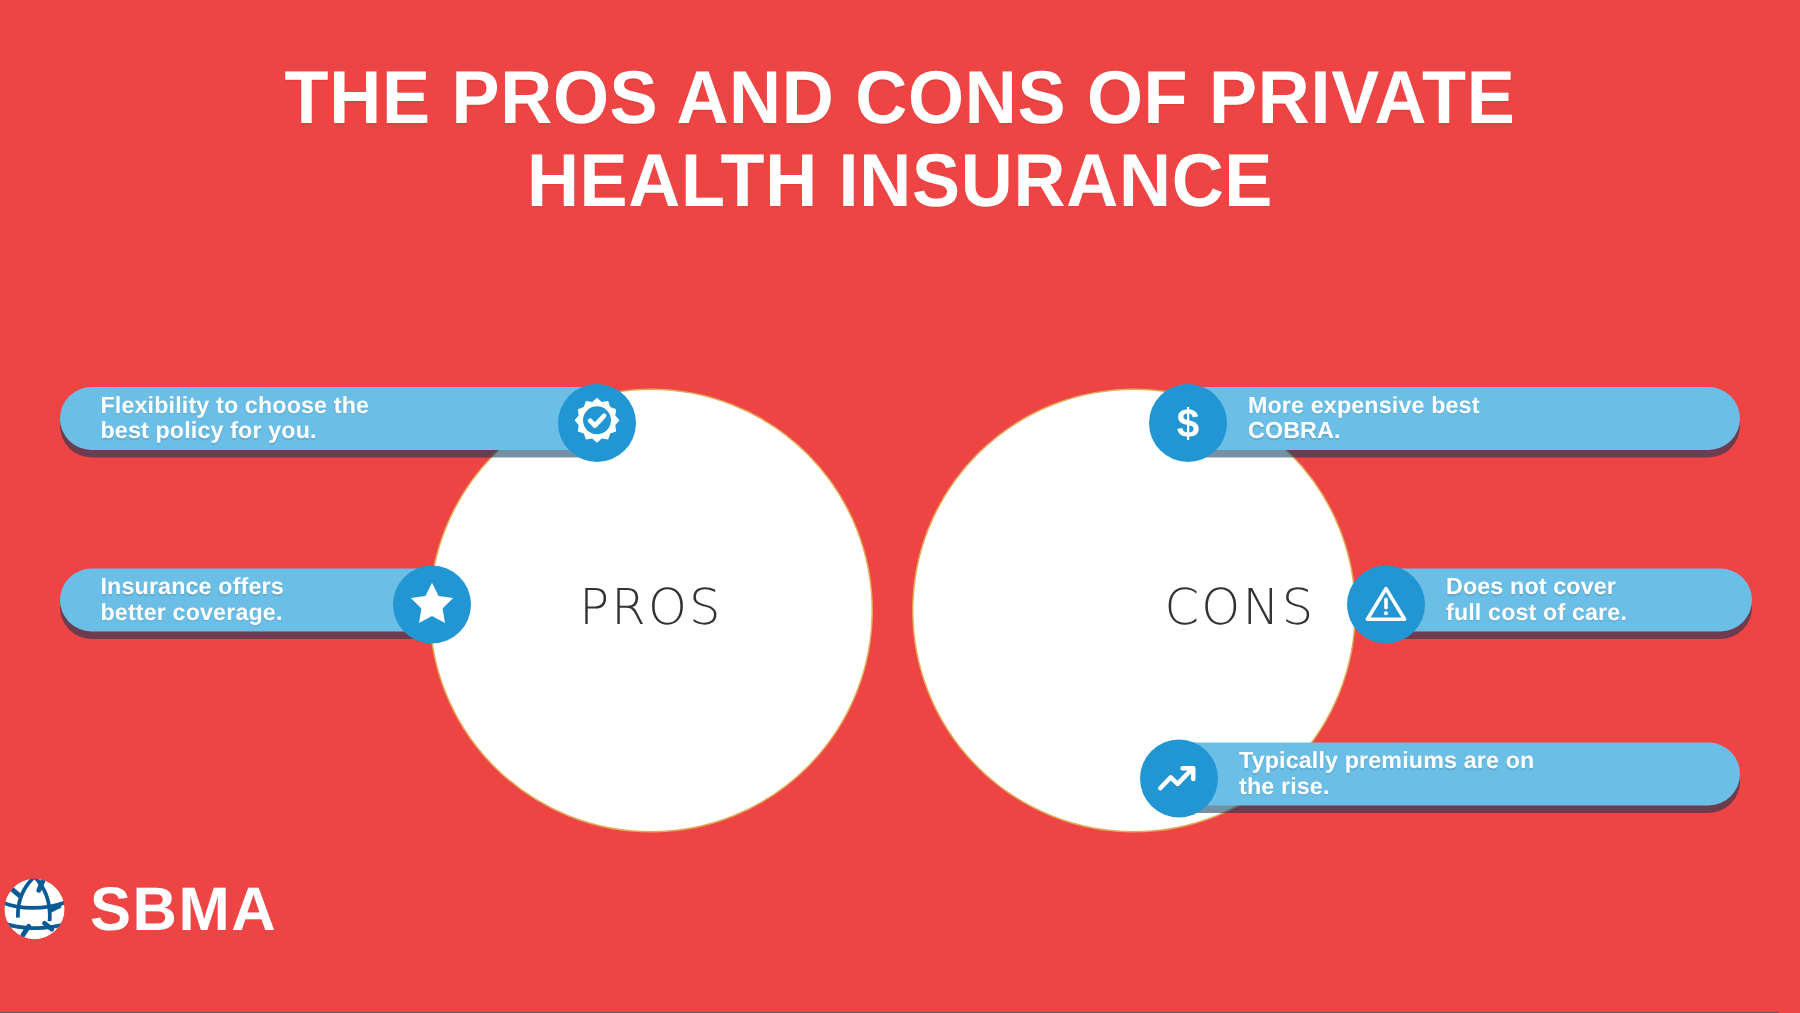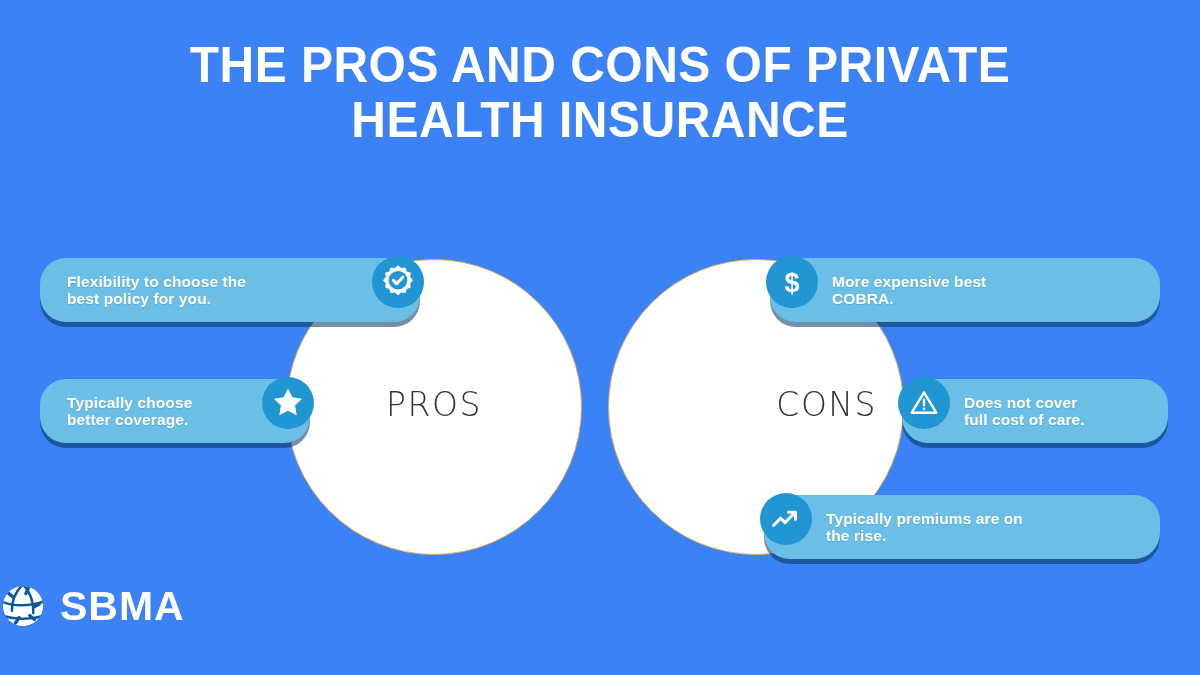--- a/index.html
+++ b/index.html
@@ -4,21 +4,21 @@
 <style>
   html, body {
     margin: 0;
     padding: 0;
     background: #0a5a97;
   }
   #canvas {
     position: relative;
     width: 1200px;
     height: 675px;
-    background: #3b82f6;
+    background: #ef4444;
     overflow: hidden;
     font-family: "Liberation Sans", "DejaVu Sans", sans-serif;
   }
 
   
   .title {
     position: absolute;
     left: 0;
     top: 38px;
     width: 1200px;
@@ -70,21 +70,21 @@
     font-weight: 300;
     font-size: 33px;
     letter-spacing: 1.5px;
   }
   .venn-label-pros { left: 314px; }
   .venn-label-cons { left: 637px; text-align: right; }
 
   
   .pill {
     position: absolute;
-    height: 64px;
+    height: 42px;
     background: #6bbfe6;
     border-radius: 26px;
     box-shadow: 0 5px 0 0 rgba(3, 52, 90, 0.55);
     display: flex;
     align-items: center;
     box-sizing: border-box;
   }
   .pill-text {
     color: #ffffff;
     font-weight: 700;
@@ -166,21 +166,21 @@
     <span class="badge badge-on-right">
       <svg width="40" height="40" viewBox="0 0 40 40" aria-hidden="true">
         <path fill="#ffffff" d="M20 3.2 23.2 6l4.2-.6 1.4 4 4 1.4-.6 4.2 2.8 3.2-2.8 3.2.6 4.2-4 1.4-1.4 4-4.2-.6L20 33.2 16.8 30.4l-4.2.6-1.4-4-4-1.4.6-4.2L5 18.2l2.8-3.2-.6-4.2 4-1.4 1.4-4 4.2.6z"></path>
         <circle cx="20" cy="18.2" r="9.3" fill="#2196d3"></circle>
         <path d="M15.4 18.4l3.2 3.3 6.1-6.5" fill="none" stroke="#ffffff" stroke-width="3.1" stroke-linecap="round" stroke-linejoin="round"></path>
       </svg>
     </span>
   </div>
 
   <div class="pill pill-left pill-2">
-    <span class="pill-text">Typically choose
+    <span class="pill-text">Insurance offers
 better coverage.</span>
     <span class="badge badge-on-right">
       <svg width="36" height="36" viewBox="0 0 36 36" aria-hidden="true">
         <path fill="#ffffff" d="M18 3.5l4.35 8.82 9.74 1.42-7.05 6.87 1.66 9.69L18 25.72l-8.7 4.58 1.66-9.69-7.05-6.87 9.74-1.42z"></path>
       </svg>
     </span>
   </div>
 
 
   <div class="pill pill-right pill-4">

